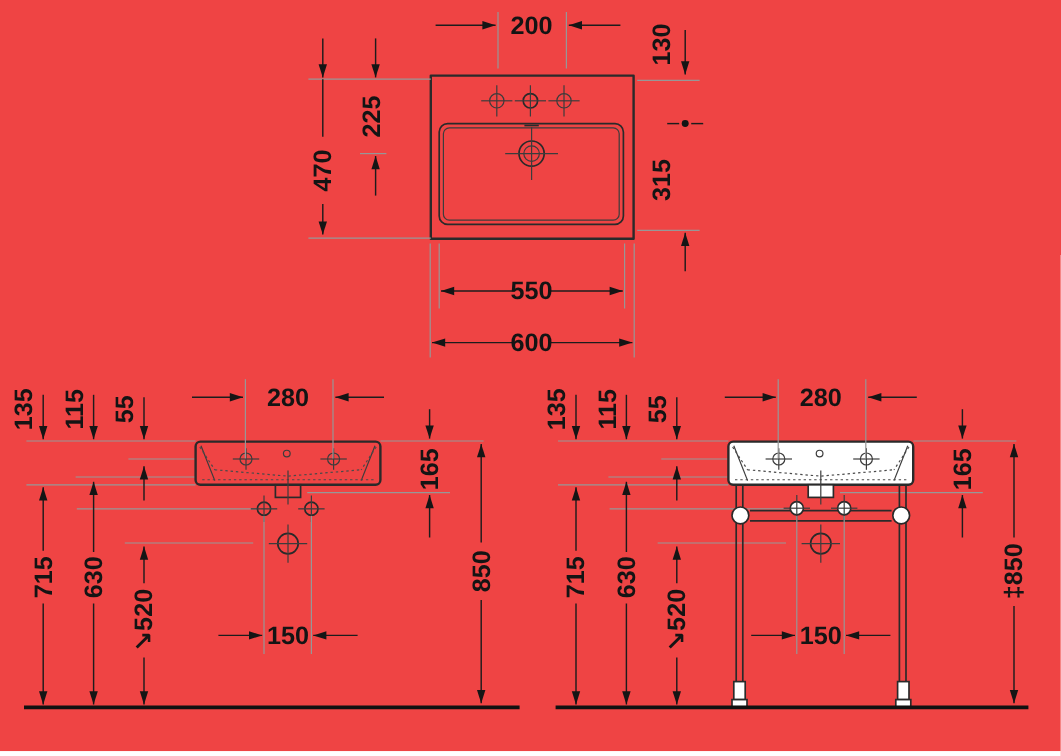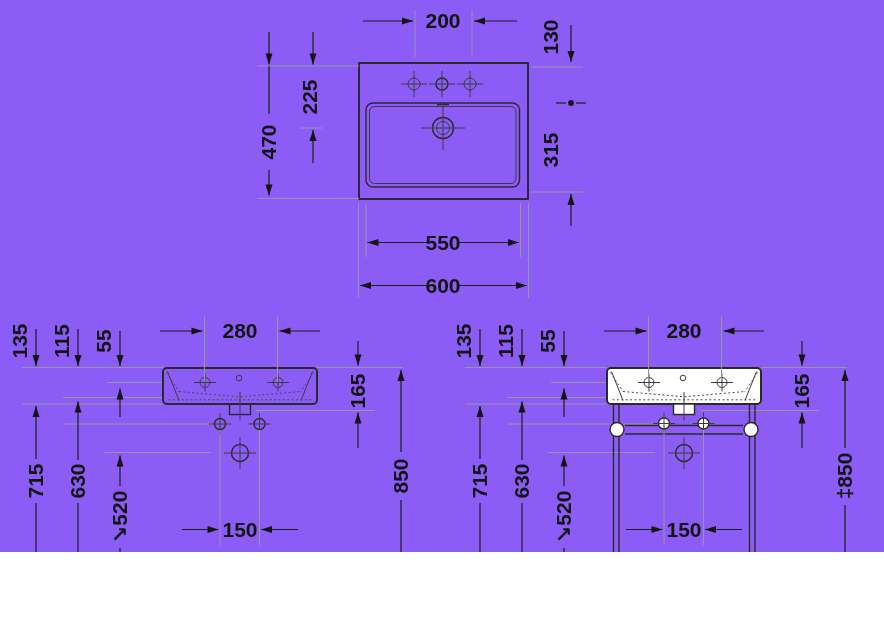--- a/index.html
+++ b/index.html
@@ -1,16 +1,16 @@
 <!DOCTYPE html>
 <html><head>
 <meta charset="utf-8">
 <style>
   html,body{margin:0;padding:0;background:#ffffff;}
-  #stage{position:relative;width:884px;height:552px;background:#8b5cf6;overflow:hidden;text-align:center;}
+  #stage{position:relative;width:884px;height:626px;background:#ef4444;overflow:hidden;text-align:center;}
   svg{position:absolute;left:0;top:0;}
   .ol{stroke:#2a2a2a;stroke-width:2;fill:none;stroke-linejoin:round;}
   .ml{stroke:#2a2a2a;stroke-width:1.4;fill:none;}
   .tl{stroke:#3c3c3c;stroke-width:1;fill:none;}
   .wl{stroke:#979797;stroke-width:1;fill:none;}
   .dl{stroke:#1c1c1c;stroke-width:1.2;fill:none;}
   .dot{stroke:#4a4a4a;stroke-width:1;fill:none;stroke-dasharray:2 2.4;}
   .floor{stroke:#111;stroke-width:3.2;fill:none;}
   .wf{fill:#ffffff;}
   text.dim{font-family:"Liberation Sans","DejaVu Sans",sans-serif;font-weight:700;font-size:21px;fill:#141414;text-anchor:middle;}

